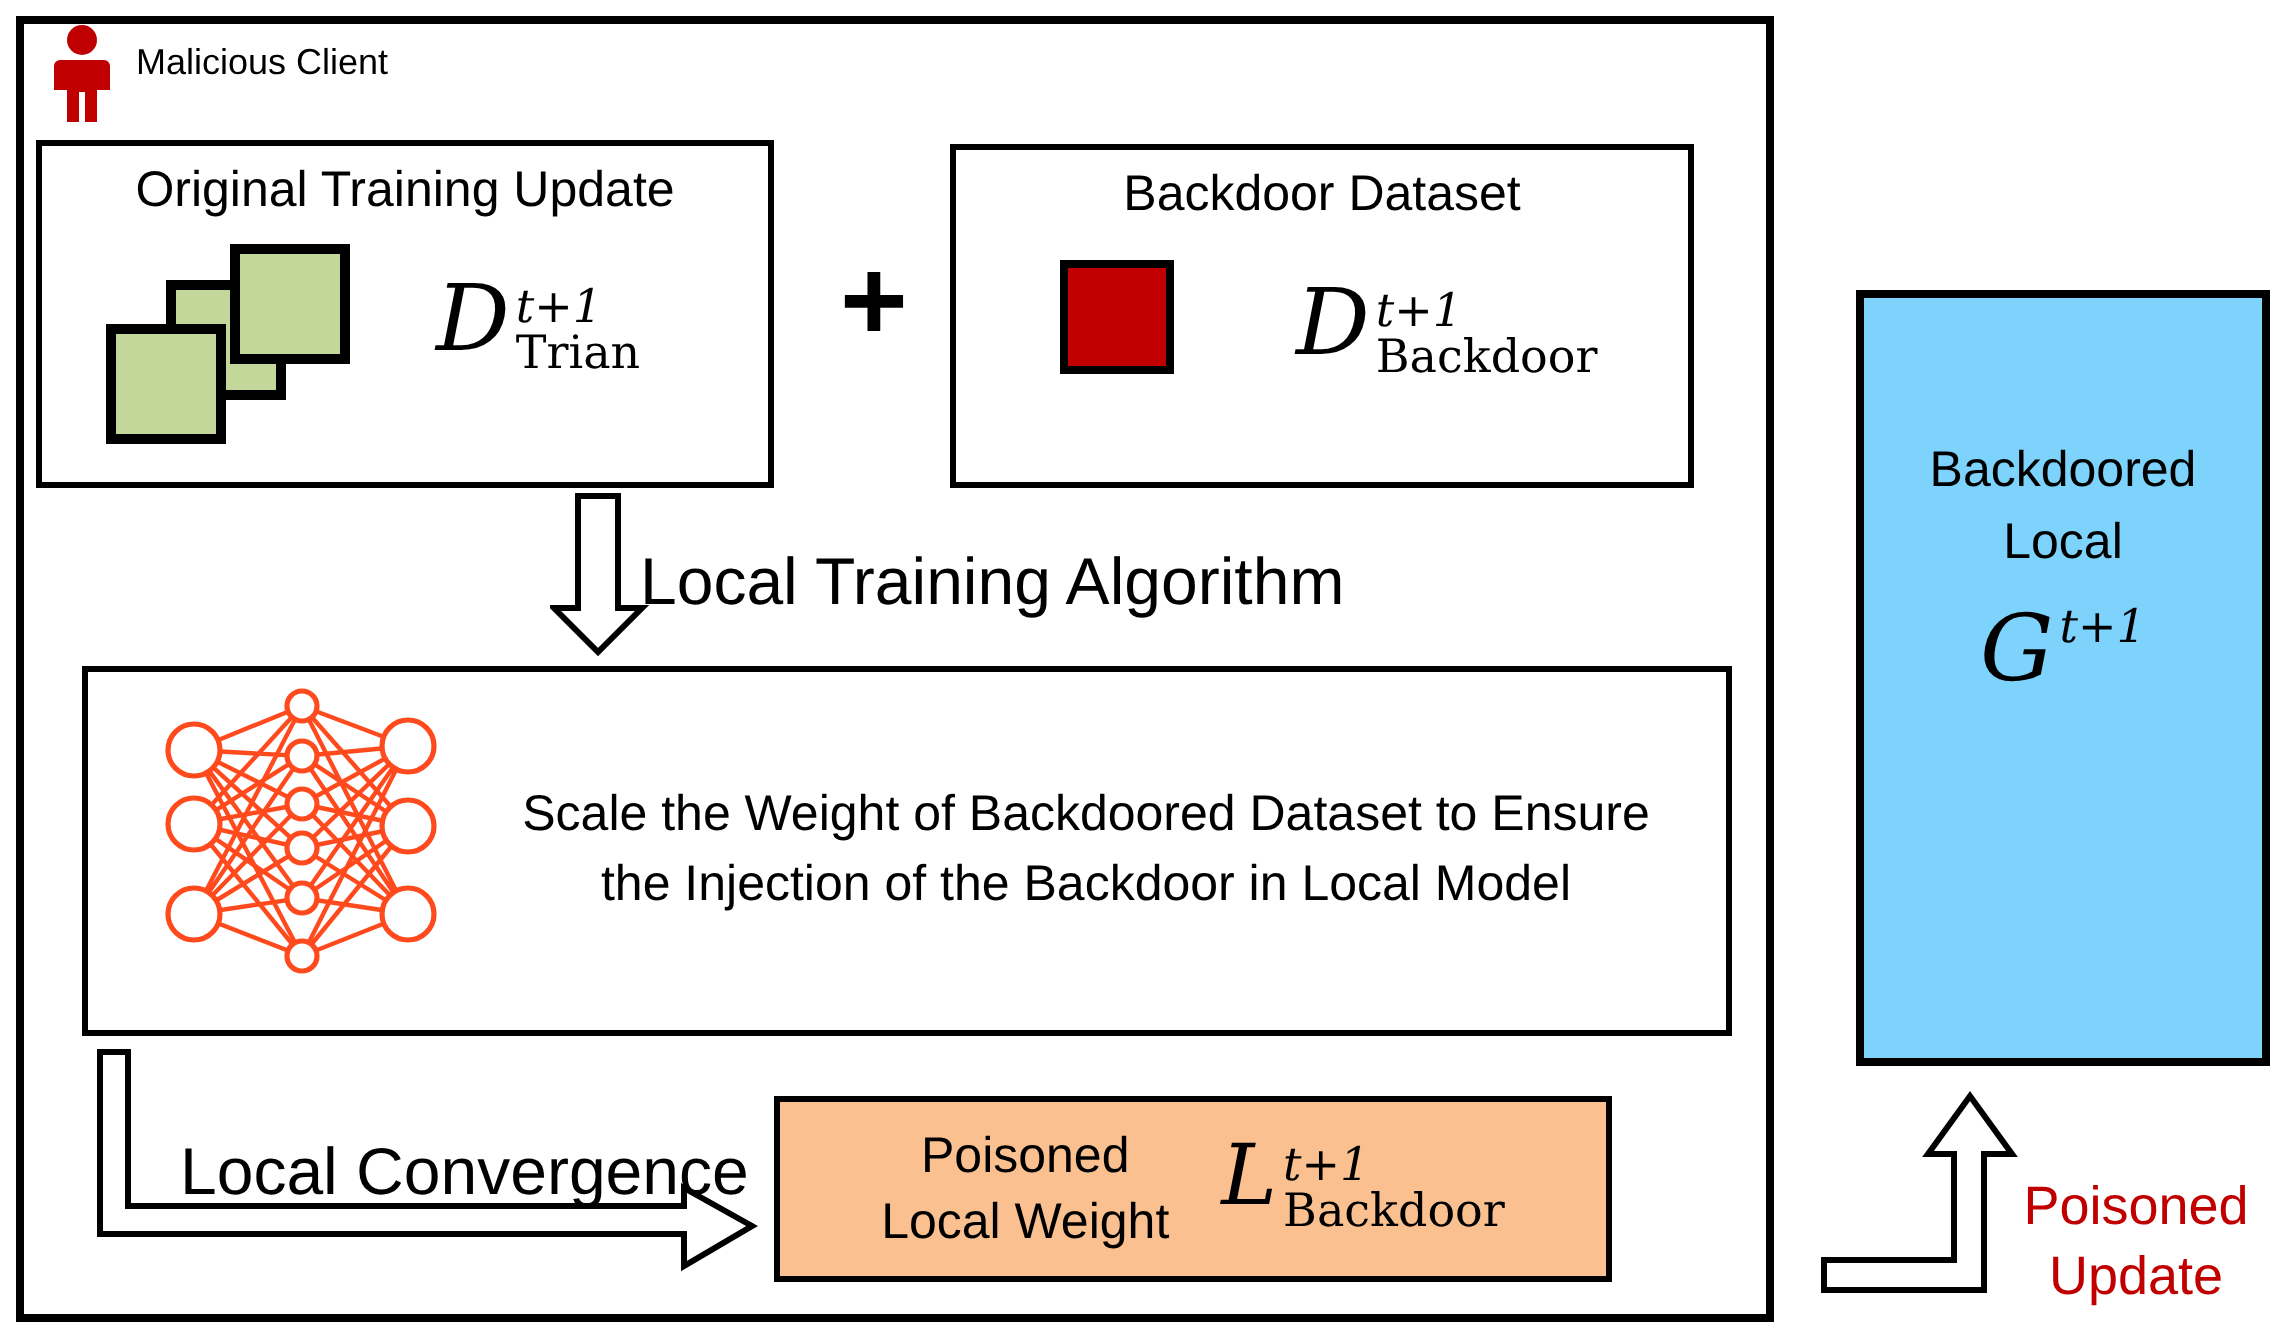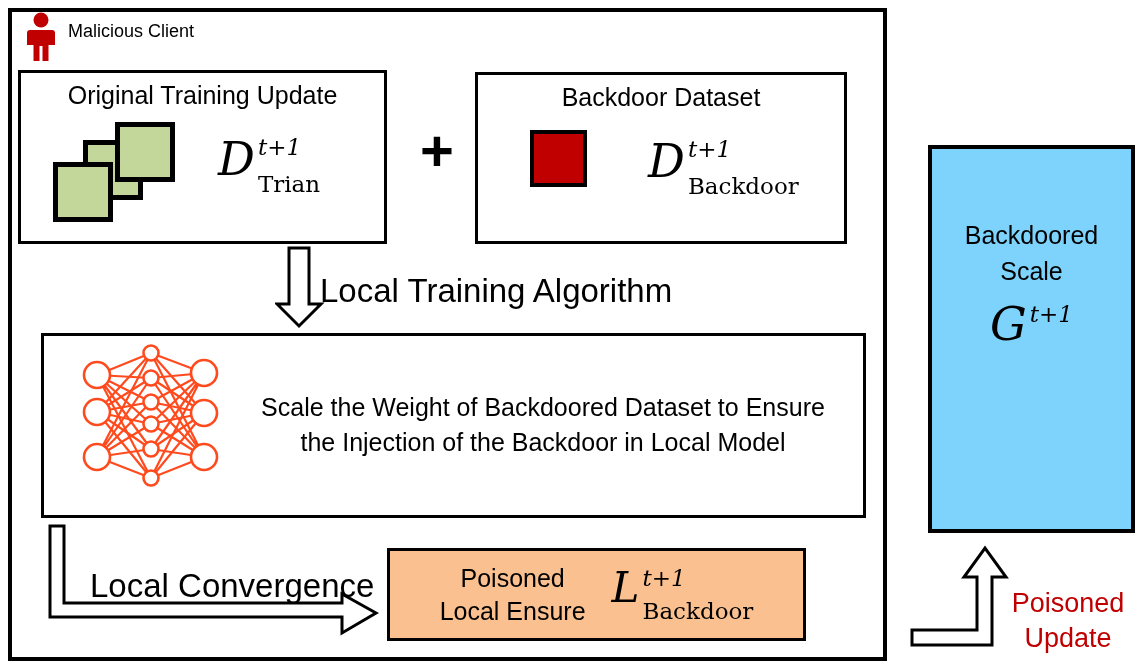--- a/index.html
+++ b/index.html
@@ -28,21 +28,21 @@
   .conv-label { left: 90px;  top: 567px; }
 
   .scale-text { left: 225px; top: 390px; width: 636px; text-align: center; font-size: 25px; line-height: 35px; }
 
   .pu-label { left: 1002px; top: 586px; width: 132px; text-align: center;
               font-size: 27px; line-height: 35px; color: #c00000; }
 
   
   .math { font-family: "DejaVu Serif", serif; display: inline-flex; align-items: flex-start; line-height: 1; }
   .math .base { font-style: italic; font-size: 46px; }
-  .math .supsub { display: inline-flex; flex-direction: column; justify-content: space-between;
+  .math .supsub { display: inline-flex; flex-direction: column; justify-content: center;
                   margin-left: 3px; height: 60px; }
   .math .sup { font-style: italic; font-size: 23px; }
   .math .sub { font-style: normal; font-size: 23px; }
   .math.small .base { font-size: 42px; }
   .math.small .supsub { height: 56px; }
   .d-train    { left: 218px; top: 136px; }
   .d-backdoor { left: 648px; top: 138px; }
   .g-math { margin-top: 12px; justify-content: center; }
 
   .red-square { left: 530px; top: 130px; width: 57px; height: 57px; background: #c00000; border: 4px solid #000; }
@@ -127,35 +127,35 @@
 </div>
 
 <svg class="abs" style="left:46px; top:522px;" width="336" height="118" viewBox="0 0 336 118">
   <polygon class="arrow-poly" points="4,4 18,4 18,81 296,81 296,72 330,91 296,111 296,95 4,95"></polygon>
 </svg>
 <div class="abs lbl conv-label">Local Convergence</div>
 
 <div class="abs plm-box">
   <div style="text-align:center; font-size:25px; line-height:33px;">
     <div>Poisoned</div>
-    <div>Local Ensure</div>
+    <div>Local Weight</div>
   </div>
   <div class="math small">
     <span class="base">L</span>
     <span class="supsub">
       <span class="sup">t+1</span>
       <span class="sub">Backdoor</span>
     </span>
   </div>
 </div>
 
 <div class="abs global-box">
   <div style="font-size:25px; line-height:36px;">
     <div>Backdoored</div>
-    <div>Scale</div>
+    <div>Local</div>
   </div>
   <div class="math g-math">
     <span class="base">G</span>
     <span class="supsub" style="height:auto; margin-top:2px;">
       <span class="sup">t+1</span>
     </span>
   </div>
 </div>
 
 <svg class="abs" style="left:908px; top:544px;" width="104" height="106" viewBox="0 0 104 106">

